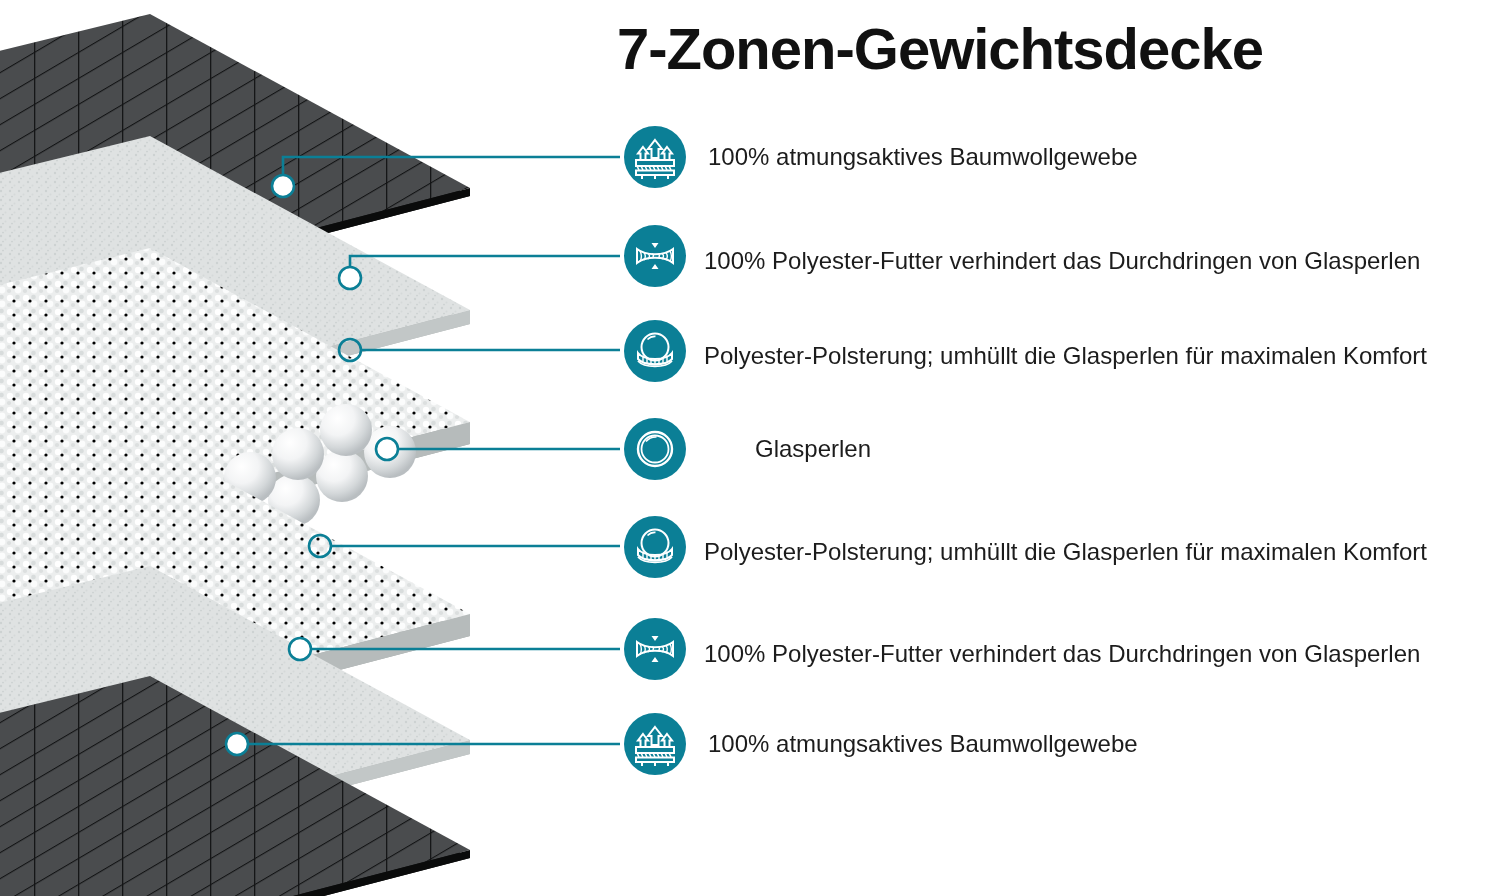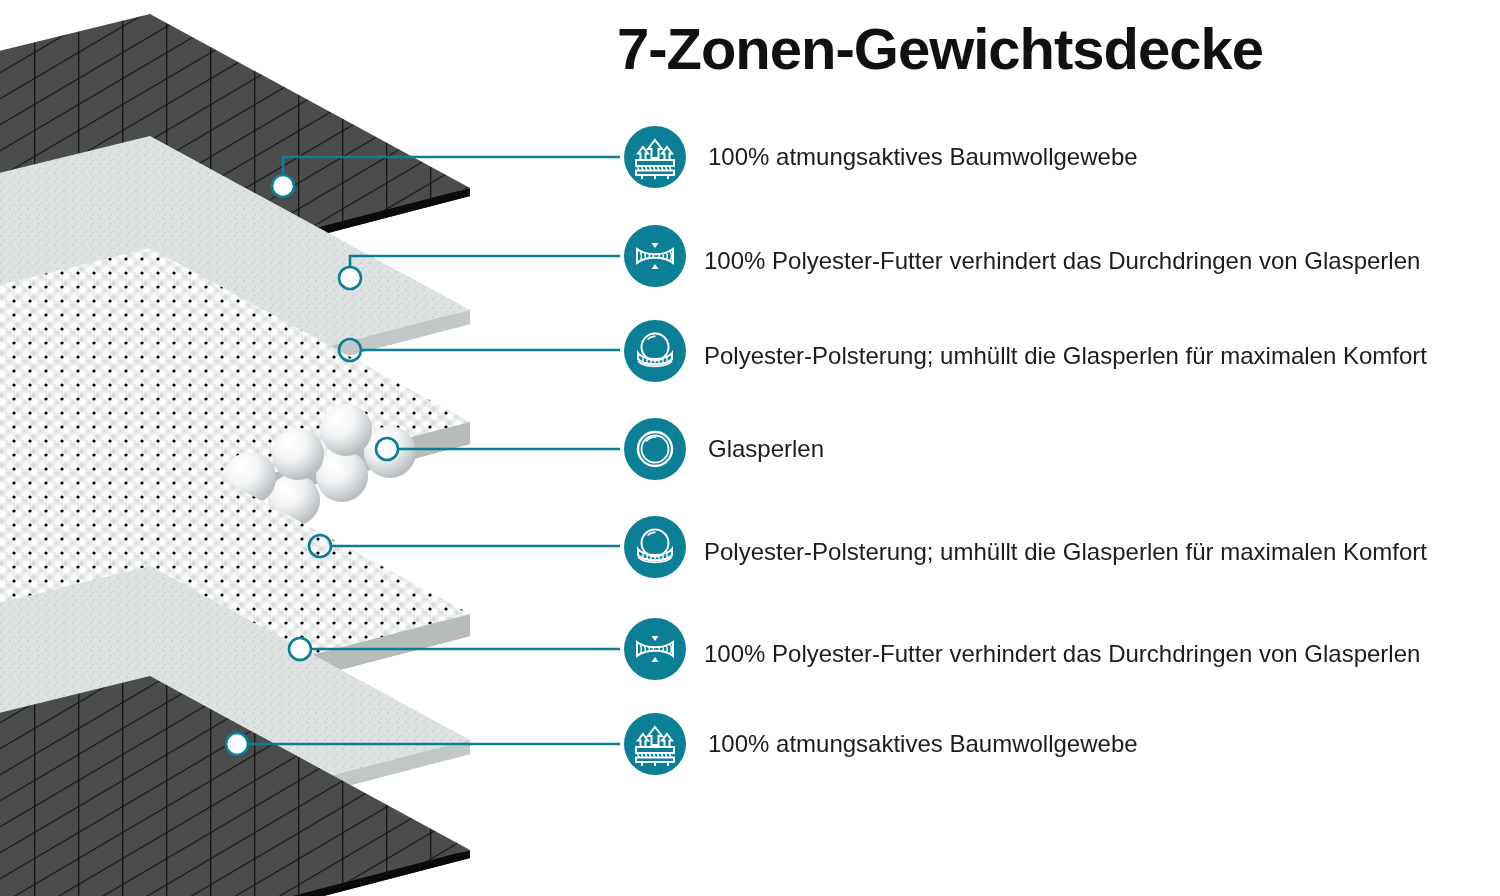--- a/index.html
+++ b/index.html
@@ -209,21 +209,21 @@
         <circle cx="31" cy="27" r="13.5"></circle>
         <path d="M23.5 19.5 C26 17 29 16.2 31.5 16.4" stroke-width="1.6"></path>
         <path d="M14 33 C20 41 42 41 48 33 L48 39 C42 46 20 46 14 39 Z"></path>
         <path d="M19 35.5 v6 M23 37 v6 M27 38 v6 M31 38.4 v6 M35 38 v6 M39 37 v6 M43 35.5 v6" stroke-width="1.4"></path>
         <path d="M14 41 C20 48 42 48 48 41" stroke-width="1.8"></path>
       </svg>
     </span>
     <span class="ctext tight">Polyester-Polsterung; umhüllt die Glasperlen für maximalen Komfort</span>
   </div>
 
-  <div class="callout" style="left:624px;top:418px;">
+  <div class="callout" style="left:624px;top:418px;gap:47px;">
     <span class="ico">
       <svg width="62" height="62" viewBox="0 0 62 62" fill="none" stroke="#ffffff" stroke-width="2.4">
         <circle cx="31" cy="31" r="17"></circle>
         <circle cx="31" cy="31" r="13.5" stroke-width="1.8"></circle>
         <path d="M22 23.5 C25 20 29 18.8 32.5 19" stroke-width="1.6"></path>
       </svg>
     </span>
     <span class="ctext">Glasperlen</span>
   </div>
 

